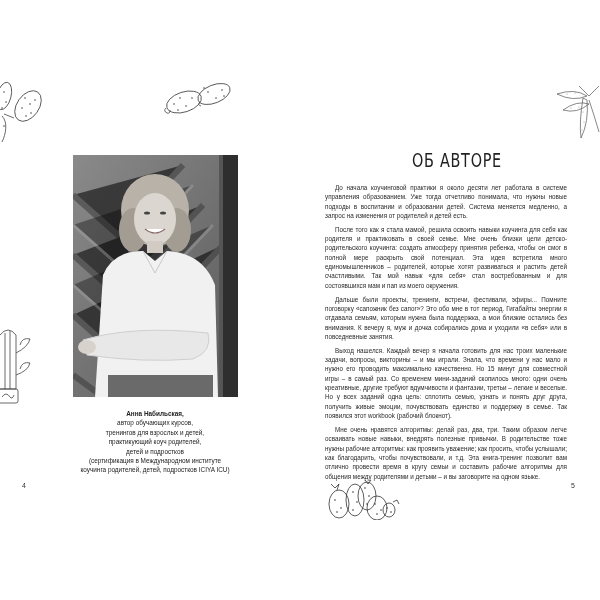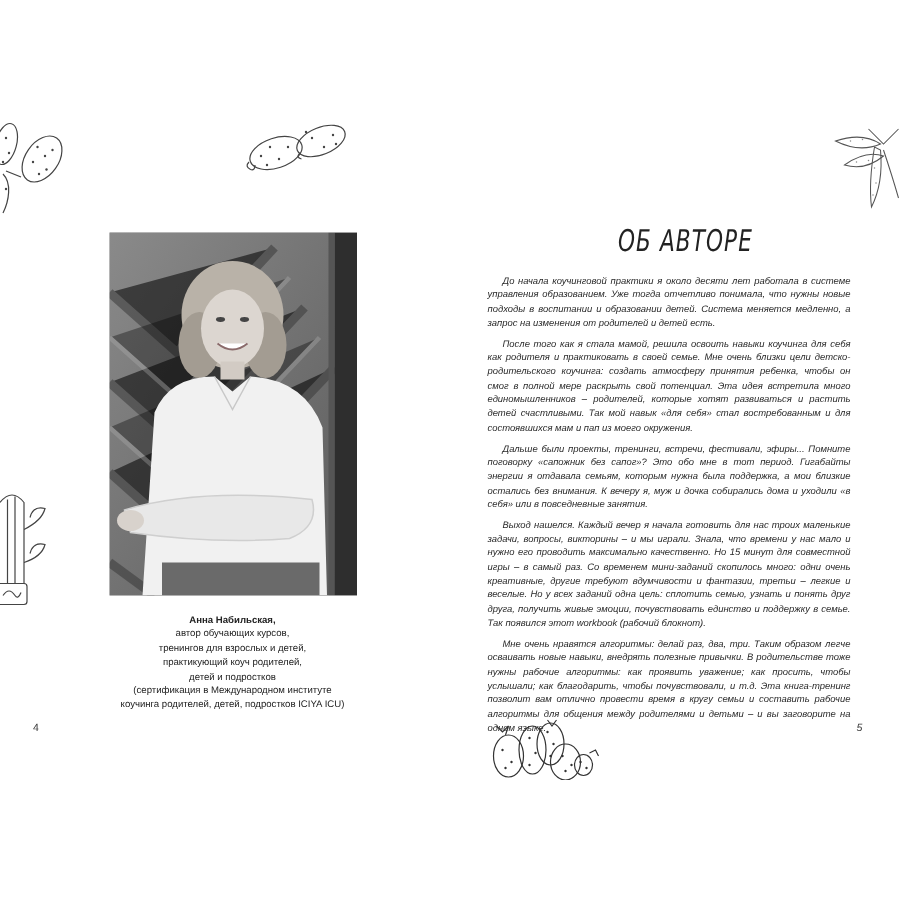--- a/index.html
+++ b/index.html
@@ -2,21 +2,21 @@
 <html><head>
   <meta charset="utf-8">
   <style>
     html, body { margin: 0; padding: 0; }
     body {
       width: 600px; height: 600px; background: #ffffff; position: relative; overflow: hidden;
       font-family: "Liberation Sans", sans-serif; color: #222;
     }
     .spread { position: absolute; left: 0; top: 0; width: 600px; height: 600px; }
     .page-left { position: absolute; left: 0; top: 0; width: 300px; height: 600px; }
-    .page-right { position: absolute; left: 300px; top: 0; width: 300px; height: 600px; font-style: italic; }
+    .page-right { position: absolute; left: 300px; top: 0; width: 300px; height: 600px; }
     .doodle { position: absolute; }
     .photo {
       position: absolute; left: 73px; top: 155px; width: 165px; height: 242px; overflow: hidden;
       background: #7a7a7a;
     }
     .caption {
       position: absolute; left: 60px; top: 409px; width: 190px; text-align: center;
       font-size: 6.4px; line-height: 9.4px; color: #222;
     }
     .caption .name { font-weight: bold; }

